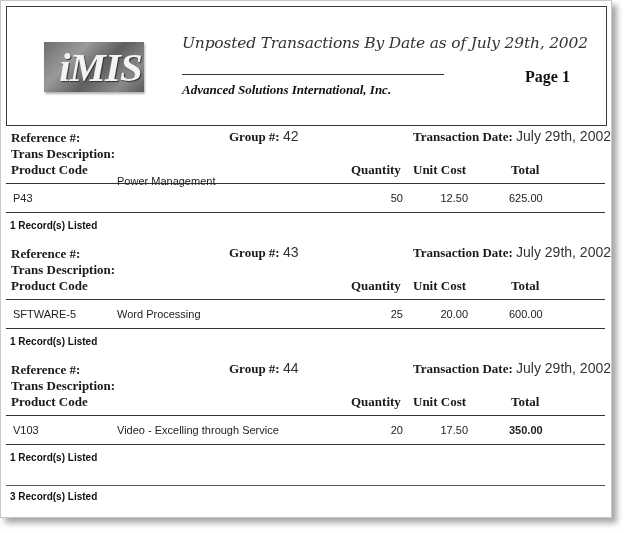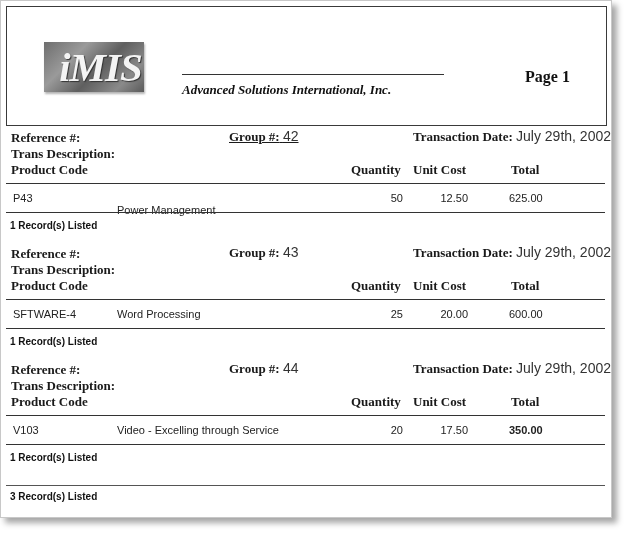--- a/index.html
+++ b/index.html
@@ -141,58 +141,59 @@
   </style>
 </head>
 <body>
 
 <div class="page">
 
   <div class="header-box">
     <div class="logo">
       <span class="logo-text">iMIS</span>
     </div>
+    <div class="report-title">Unposted Transactions By Date as of July 29th, 2002</div>
     <div class="title-rule"></div>
     <div class="page-label">Page 1</div>
     <div class="company-name">Advanced Solutions International, Inc.</div>
   </div>
 
   <div class="group" style="top:126px;">
     <div class="lbl" style="left:10px; top:3px;">Reference #:</div>
-    <div class="lbl" style="left:228px; top:1px;text-decoration:underline;"><span>Group #:</span> <span class="val">42</span></div>
+    <div class="lbl" style="left:228px; top:1px;"><span>Group #:</span> <span class="val">42</span></div>
     <div class="lbl" style="left:412px; top:1px;"><span>Transaction Date:</span> <span class="val">July 29th, 2002</span></div>
     <div class="lbl" style="left:10px; top:19px;">Trans Description:</div>
     <div class="lbl" style="left:10px; top:35px;">Product Code</div>
     <div class="lbl" style="left:350px; top:35px;">Quantity</div>
     <div class="lbl" style="left:412px; top:35px;">Unit Cost</div>
     <div class="lbl" style="left:510px; top:35px;">Total</div>
     <div class="rule" style="top:56px;"></div>
     <div>
       <div class="cell" style="left:12px; top:65px;">P43</div>
-      <div class="cell" style="left:116px; top:77px;">Power Management</div>
+      <div class="cell" style="left:116px; top:48px;">Power Management</div>
       <div class="cell right" style="left:360px; width:42px; top:65px;">50</div>
       <div class="cell right" style="left:420px; width:47px; top:65px;">12.50</div>
       <div class="cell" style="left:508px; top:65px;">625.00</div>
     </div>
     <div class="rule" style="top:85px;"></div>
     <div class="records" style="left:9px; top:93px;">1 Record(s) Listed</div>
   </div>
 
   <div class="group" style="top:242px;">
     <div class="lbl" style="left:10px; top:3px;">Reference #:</div>
     <div class="lbl" style="left:228px; top:1px;"><span>Group #:</span> <span class="val">43</span></div>
     <div class="lbl" style="left:412px; top:1px;"><span>Transaction Date:</span> <span class="val">July 29th, 2002</span></div>
     <div class="lbl" style="left:10px; top:19px;">Trans Description:</div>
     <div class="lbl" style="left:10px; top:35px;">Product Code</div>
     <div class="lbl" style="left:350px; top:35px;">Quantity</div>
     <div class="lbl" style="left:412px; top:35px;">Unit Cost</div>
     <div class="lbl" style="left:510px; top:35px;">Total</div>
     <div class="rule" style="top:56px;"></div>
     <div>
-      <div class="cell" style="left:12px; top:65px;">SFTWARE-4</div>
+      <div class="cell" style="left:12px; top:65px;">SFTWARE-5</div>
       <div class="cell" style="left:116px; top:65px;">Word Processing</div>
       <div class="cell right" style="left:360px; width:42px; top:65px;">25</div>
       <div class="cell right" style="left:420px; width:47px; top:65px;">20.00</div>
       <div class="cell" style="left:508px; top:65px;">600.00</div>
     </div>
     <div class="rule" style="top:85px;"></div>
     <div class="records" style="left:9px; top:93px;">1 Record(s) Listed</div>
   </div>
 
   <div class="group" style="top:358px;">

